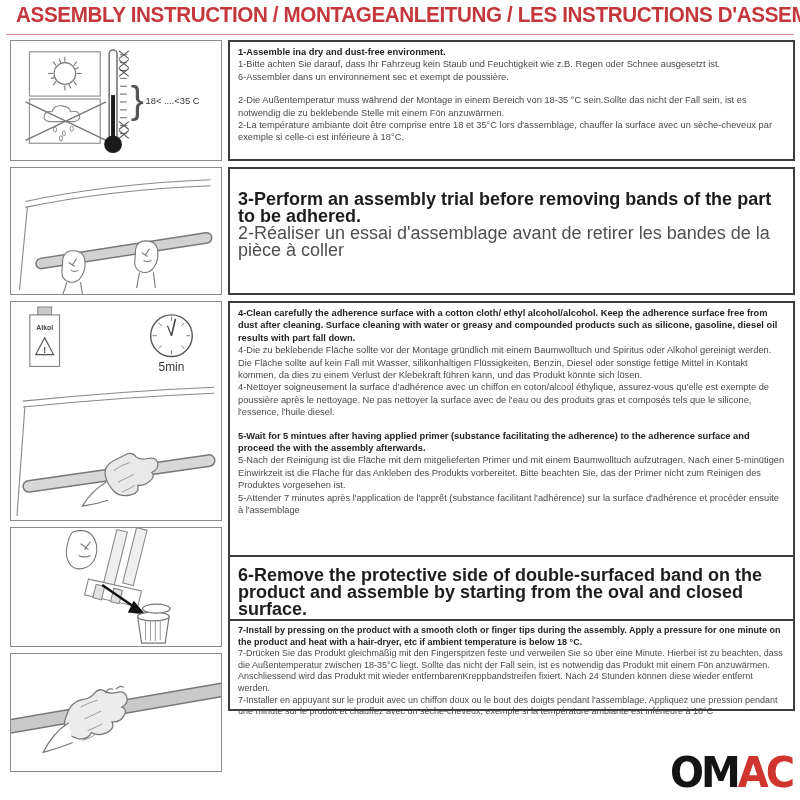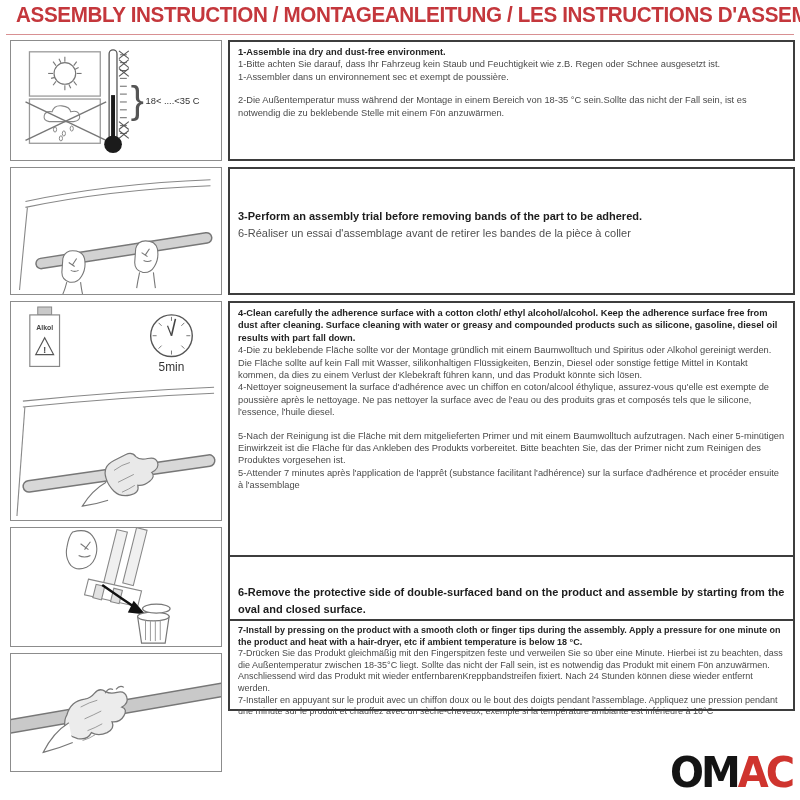--- a/index.html
+++ b/index.html
@@ -8,21 +8,21 @@
   .title{position:absolute;left:0;top:3px;width:800px;text-align:center;
          font-size:21.5px;font-weight:800;color:#c4373c;letter-spacing:-0.4px;
          transform:scaleX(0.96);white-space:nowrap;}
   .title-rule{position:absolute;left:6px;right:6px;top:34px;height:0;border-top:1.5px solid #d89092;}
   .lbox{position:absolute;left:10px;width:212px;border:1.5px solid #8c8c8c;background:#fff;box-sizing:border-box;}
   .rbox{position:absolute;left:228px;width:567px;border:2px solid #3d3d3d;background:#fff;box-sizing:border-box;
         padding:4px 8px 16px 8px;}
   .rbox.center{display:flex;flex-direction:column;justify-content:center;}
   .txt-sm{font-size:9.3px;line-height:12.4px;color:#4a4a4a;}
   .txt-sm .en{font-weight:bold;color:#242424;}
-  .txt-lg{font-size:11px;line-height:17px;color:#4f4f4f;}
+  .txt-lg{font-size:18px;line-height:17px;color:#4f4f4f;}
   .txt-lg .en{font-weight:bold;color:#1d1d1d;}
   .blockgap{height:11px;}
   .lbox svg{display:block;width:100%;height:100%;}
   .logo{position:absolute;right:6px;top:748px;background:#fff;padding:2px 2px 2px 14px;
         font-family:"DejaVu Sans",sans-serif;font-weight:bold;font-size:40px;letter-spacing:-3px;
         line-height:44px;transform:scaleY(1.06);}
   .logo .lk{color:#141414;}
   .logo .lr{color:#cf342e;}
   svg text{font-family:"Liberation Sans","DejaVu Sans",sans-serif;}
 </style>
@@ -102,23 +102,24 @@
         </g>
         <text x="121" y="73" font-size="40" fill="#555">}</text>
         <text x="136" y="64" font-size="9.5" fill="#333">18&lt; ....&lt;35 C</text>
       </g>
     </svg>
   </div>
   <div class="rbox" style="top:40px;height:121px;">
     <div class="txt-sm">
       <div class="en">1-Assemble ina dry and dust-free environment.</div>
       <div>1-Bitte achten Sie darauf, dass Ihr Fahrzeug kein Staub und Feuchtigkeit wie z.B. Regen oder Schnee ausgesetzt ist.</div>
-      <div>1-Assembler dans un environnement sec et exempt de poussière.</div>
+      <div>6-Assembler dans un environnement sec et exempt de poussière.</div>
       <div class="blockgap"></div>
       <div>2-Die Außentemperatur muss während der Montage in einem Bereich von 18-35 °C  sein.Sollte das nicht der Fall sein, ist es notwendig die zu beklebende Stelle mit einem Fön anzuwärmen.</div>
+      <div>2-La température ambiante doit être comprise entre 18 et 35°C lors d'assemblage, chauffer la surface avec un sèche-cheveux par exemple si celle-ci est inférieure à 18°C.</div>
     </div>
   </div>
 
   <div class="lbox" style="top:167px;height:128px;">
     <svg viewBox="0 0 212 128">
       <g stroke="#888" stroke-width="1.1" fill="none">
         <path d="M14,34 Q100,16 202,12"></path>
         <path d="M14,40 Q100,22 202,18"></path>
         <path d="M16,40 Q12,80 8,124"></path>
       </g>
@@ -132,21 +133,21 @@
       <g fill="#fff" stroke="#777" stroke-width="1.1">
         <path d="M126,82 q2,-8 10,-8 q10,0 12,8 q2,10 -3,18 q-4,7 -12,6 q-8,-2 -8,-10 Z"></path>
         <path d="M132,86 l6,4 M140,82 l-4,6 M134,94 q4,2 8,0" fill="none"></path>
         <path d="M130,106 q-2,9 -3,16 M144,106 q1,9 2,16" fill="none"></path>
       </g>
     </svg>
   </div>
   <div class="rbox center" style="top:167px;height:128px;">
     <div class="txt-lg">
       <div class="en">3-Perform an assembly trial before removing bands of the part to be adhered.</div>
-      <div>6-Réaliser un essai d'assemblage avant de retirer les bandes de la pièce à coller</div>
+      <div>2-Réaliser un essai d'assemblage avant de retirer les bandes de la pièce à coller</div>
     </div>
   </div>
 
   <div class="lbox" style="top:301px;height:220px;">
     <svg viewBox="0 0 212 220">
       <g>
         <rect x="27" y="5" width="14" height="8" fill="#c9c9c9" stroke="#888" stroke-width="1"></rect>
         <rect x="19" y="13" width="30" height="52" fill="#fff" stroke="#888" stroke-width="1.2"></rect>
         <text x="34" y="28" font-size="7" font-weight="bold" fill="#444" text-anchor="middle">Alkol</text>
         <path d="M34,36 L43,53 L25,53 Z" fill="none" stroke="#555" stroke-width="1.2"></path>
@@ -181,20 +182,21 @@
         <path d="M96,182 q-14,8 -24,24 q14,-2 26,-6" fill="#fff" stroke="#777" stroke-width="1.1"></path>
       </g>
     </svg>
   </div>
   <div class="rbox" style="top:301px;height:260px;">
     <div class="txt-sm">
       <div class="en">4-Clean carefully the adherence surface with a cotton cloth/ ethyl alcohol/alcohol. Keep the adherence surface free from dust after cleaning. Surface cleaning with water or greasy and compounded products such as silicone, gasoline, diesel oil results with part fall down.</div>
       <div>4-Die zu beklebende Fläche sollte vor der Montage gründlich mit einem Baumwolltuch und Spiritus oder Alkohol gereinigt werden. Die Fläche sollte auf kein Fall mit Wasser, silikonhaltigen Flüssigkeiten, Benzin, Diesel oder sonstige fettige Mittel in Kontakt kommen, da dies zu einem Verlust der Klebekraft führen kann, und das Produkt könnte sich lösen.</div>
       <div>4-Nettoyer soigneusement la surface d'adhérence avec un chiffon en coton/alcool éthylique, assurez-vous qu'elle est exempte de poussière après le nettoyage. Ne pas nettoyer la surface avec de l'eau ou des produits gras et composés tels que le silicone, l'essence, l'huile diesel.</div>
       <div class="blockgap"></div>
+      <div class="en">5-Wait for 5 mintues after having applied primer (substance facilitating the adherence) to the adherence surface and proceed the with the assembly afterwards.</div>
       <div>5-Nach der Reinigung ist die Fläche mit dem mitgelieferten Primer und mit einem Baumwolltuch aufzutragen. Nach einer 5-minütigen Einwirkzeit ist die Fläche für das Ankleben des Produkts vorbereitet. Bitte beachten Sie, das der Primer nicht zum Reinigen des Produktes vorgesehen ist.</div>
       <div>5-Attender 7 minutes après l'application de l'apprêt (substance facilitant l'adhérence) sur la surface d'adhérence et procéder ensuite à l'assemblage</div>
     </div>
   </div>
 
   <div class="lbox" style="top:527px;height:120px;">
     <svg viewBox="0 0 212 120">
       <g fill="#fff" stroke="#777" stroke-width="1.1">
         <path d="M62,4 q14,-4 20,4 q6,8 4,18 q-2,10 -10,14 q-10,4 -16,-2 q-6,-8 -4,-18 q2,-12 6,-16 Z"></path>
         <path d="M70,16 l8,6 M80,14 l-6,8 M68,28 q6,3 12,0" fill="none"></path>

